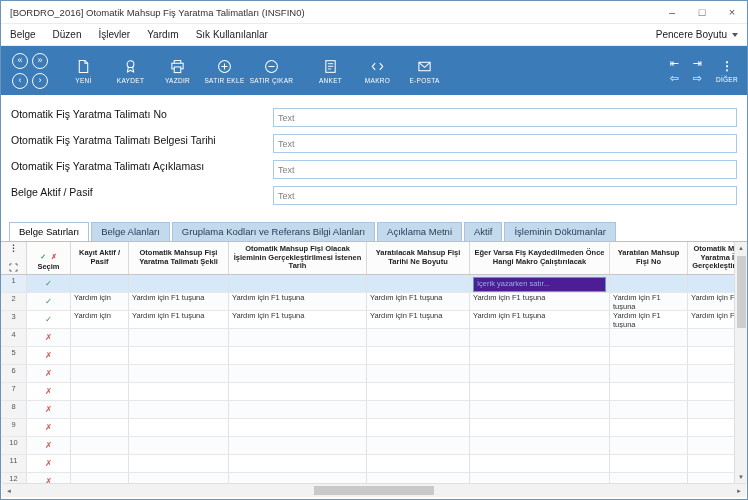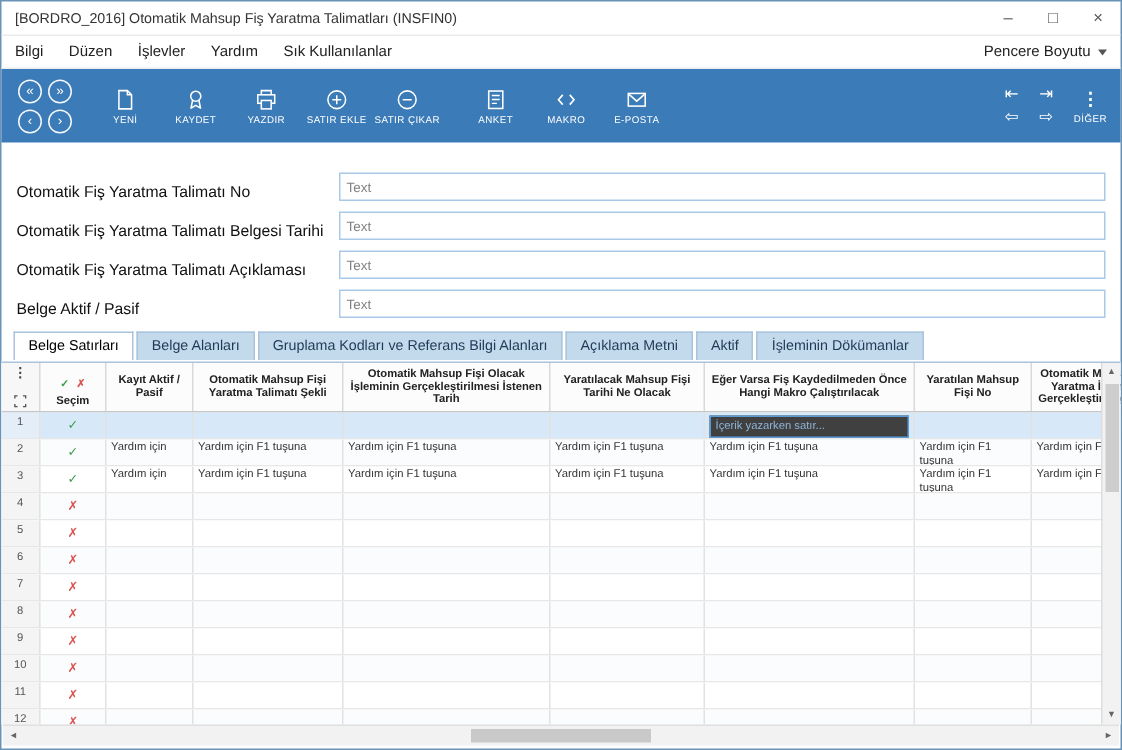--- a/index.html
+++ b/index.html
@@ -21,24 +21,24 @@
   .tbtn.gap{margin-left:12px;}
   .ticon{height:18px;display:flex;align-items:center;justify-content:center;}
   .ticon svg{width:15px;height:15px;}
   .tlabel{font-size:6.5px;letter-spacing:.3px;margin-top:2px;white-space:nowrap;}
   .tb-right{margin-left:auto;display:flex;align-items:center;}
   .navgrid2{display:grid;grid-template-columns:17px 17px;grid-gap:3px 6px;margin-right:10px;}
   .nav-arrow{font-size:11px;line-height:12px;text-align:center;}
   .other-btn{display:flex;flex-direction:column;align-items:center;margin-right:3px;}
   .other-icon{font-size:12px;line-height:15px;font-weight:bold;}
   .formarea{padding:13px 10px 0 10px;flex:0 0 auto;}
-  .frow{display:flex;align-items:flex-end;height:26px;}
+  .frow{display:flex;align-items:flex-start;height:26px;gap:47px;}
   .flabel{width:215px;font-size:10.5px;color:#111;flex:0 0 auto;}
   .finput{flex:1;height:17px;border:1px solid #a9c9e8;background:#fff;font-size:9px;color:#808080;display:flex;align-items:center;padding-left:4px;}
-  .tabsrow{display:flex;align-items:flex-start;padding-left:8px;margin-top:9px;height:20px;flex:0 0 auto;}
+  .tabsrow{display:flex;align-items:center;padding-left:8px;margin-top:9px;height:20px;flex:0 0 auto;}
   .tab{font-size:9.5px;padding:3px 9px 4px 9px;background:#c3d9ec;color:#1f3a55;border:1px solid #a9c4dc;border-bottom:none;margin-right:2px;white-space:nowrap;}
   .tab.active{background:#fff;color:#000;}
   .gridwrap{position:relative;flex:0 0 auto;height:241px;border-top:1px solid #a9c4dc;overflow:hidden;background:#fff;}
   .grid-header{display:flex;height:32px;border-bottom:1px solid #c6c6c6;background:#fcfcfc;}
   .gh-cell{border-right:1px solid #d9d9d9;font-size:7.5px;font-weight:bold;color:#222;display:flex;align-items:center;justify-content:center;text-align:center;line-height:1.18;padding:2px 2px;box-sizing:border-box;flex:0 0 auto;}
   .gh-corner{width:26px;flex-direction:column;justify-content:space-between;padding:2px 0;background:#f7f7f7;}
   .corner-dots{font-size:9px;color:#444;line-height:8px;}
   .corner-expand svg{width:9px;height:9px;display:block;}
   .gh-sel{flex-direction:column;justify-content:center;}
   .gh-minis{display:flex;gap:5px;margin-bottom:2px;}
@@ -46,21 +46,21 @@
   .mini-cross{color:#d9534f;font-size:7px;font-weight:bold;}
   .grow{display:flex;height:17px;border-bottom:1px solid #e7e7e7;background:#fff;}
   .grow:nth-child(even){background:#fbfcfe;}
   .grow.selected{background:#d7e9f9;}
   .gcell{border-right:1px solid #e2e2e2;font-size:7.5px;color:#333;padding:1px 3px;box-sizing:border-box;overflow:hidden;line-height:1.15;flex:0 0 auto;}
   .gcell.num{width:26px;background:#f4f4f4;color:#555;text-align:center;padding:2px 0;}
   .grow.selected .gcell.num{background:#e3eef9;}
   .gcell.selc{display:flex;align-items:center;justify-content:center;padding:0;}
   .check{color:#3f9e4d;font-size:8.5px;}
   .cross{color:#d9534f;font-size:8.5px;}
-  .ph{border:1px solid #5b9bd5;background:#404040;color:#8fb4d9;font-size:7.5px;height:13px;display:flex;align-items:center;padding-left:3px;margin-top:1px;}
+  .ph{border:1px solid #5b9bd5;background:#4c1d95;color:#8fb4d9;font-size:7.5px;height:13px;display:flex;align-items:center;padding-left:3px;margin-top:1px;}
   .vscroll{position:absolute;top:0;right:0;width:13px;height:100%;background:#f2f2f2;border-left:1px solid #ddd;display:flex;flex-direction:column;align-items:center;box-sizing:border-box;}
   .vs-arrow{font-size:6px;color:#666;height:12px;display:flex;align-items:center;justify-content:center;width:100%;}
   .vs-thumb{width:9px;height:72px;background:#cdcdcd;margin-top:2px;}
   .vs-bottom{margin-top:auto;}
   .belowgrid{flex:1;}
   .hscroll{height:13px;margin:0 1px 4px 1px;background:#f2f2f2;display:flex;align-items:center;position:relative;flex:0 0 auto;border-top:1px solid #e0e0e0;}
   .hs-arrow{width:14px;font-size:6px;color:#666;text-align:center;}
   .hs-arrow.right{margin-left:auto;}
   .hs-thumb{position:absolute;left:calc(50% - 60px);width:120px;height:9px;background:#c9c9c9;top:2px;}
 </style>
@@ -73,21 +73,21 @@
     <span class="title">[BORDRO_2016] Otomatik Mahsup Fiş Yaratma Talimatları (INSFIN0)</span>
     <div class="win-controls">
       <span class="win-btn">–</span>
       <span class="win-btn">□</span>
       <span class="win-btn">×</span>
     </div>
   </div>
 
   <div class="menubar">
     <div id="menu-items" style="display:flex;">
-        <span class="menu-item">Bilgi</span>
+        <span class="menu-item">Belge</span>
         <span class="menu-item">Düzen</span>
         <span class="menu-item">İşlevler</span>
         <span class="menu-item">Yardım</span>
         <span class="menu-item">Sık Kullanılanlar</span>
       </div>
     <div class="menu-right">
       <span>Pencere Boyutu</span>
       <span class="chev"></span>
     </div>
   </div>
@@ -228,21 +228,21 @@
     <div class="gh-cell gh-sel" style="width: 44px; justify-content: flex-end;">
           <div class="gh-minis">
             <span class="mini-check">✓</span>
             <span class="mini-cross">✗</span>
           </div>
           <span>Seçim</span>
         </div>
         <div class="gh-cell" style="width: 58px;">Kayıt Aktif / Pasif</div>
         <div class="gh-cell" style="width: 100px;">Otomatik Mahsup Fişi Yaratma Talimatı Şekli</div>
         <div class="gh-cell" style="width: 138px;">Otomatik Mahsup Fişi Olacak İşleminin Gerçekleştirilmesi İstenen Tarih</div>
-        <div class="gh-cell" style="width: 103px;">Yaratılacak Mahsup Fişi Tarihi Ne Olacak</div>
+        <div class="gh-cell" style="width: 103px;">Yaratılacak Mahsup Fişi Tarihi Ne Boyutu</div>
         <div class="gh-cell" style="width: 140px;">Eğer Varsa Fiş Kaydedilmeden Önce Hangi Makro Çalıştırılacak</div>
         <div class="gh-cell" style="width: 78px;">Yaratılan Mahsup Fişi No</div>
         <div class="gh-cell" style="width: 90px;">Otomatik Mahsup Fişi Yaratma İşleminin Gerçekleştirildiği Tarih</div>
       </div>
     <div id="grid-body">
         <div class="grow selected">
           <div class="gcell num">1</div>
           <div class="gcell selc" style="width: 44px;">
             <span class="check">✓</span>
           </div>

